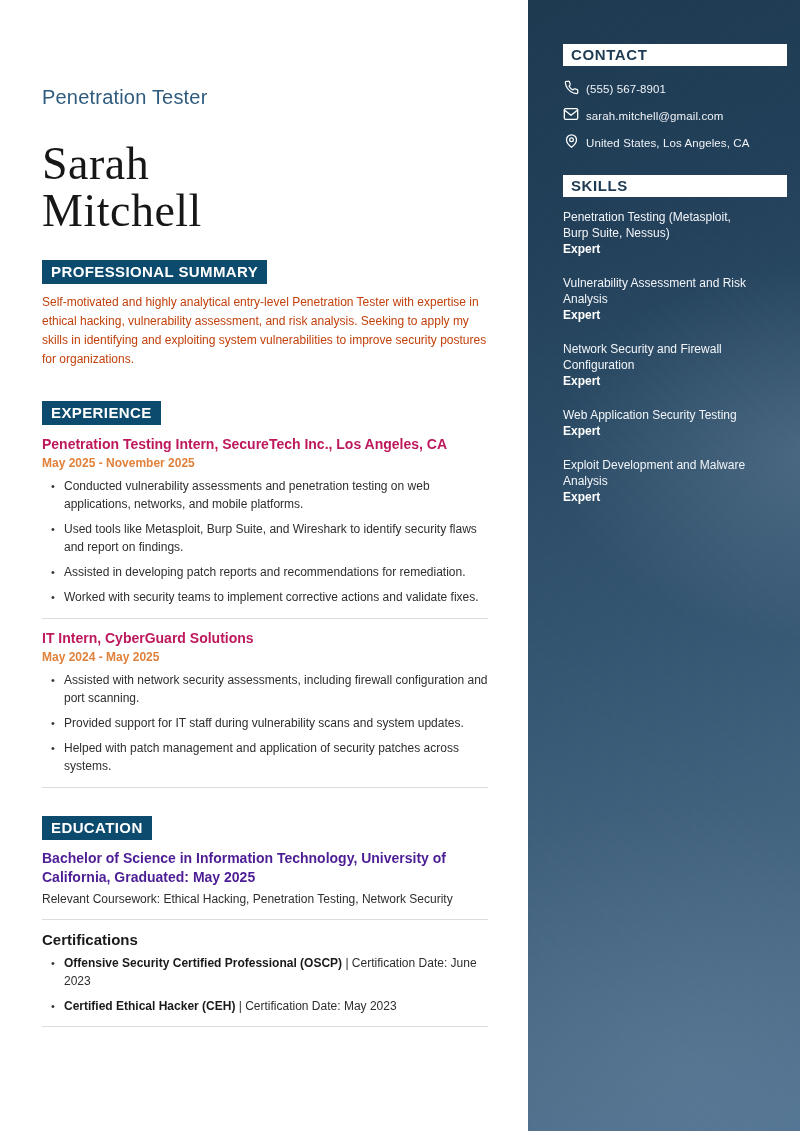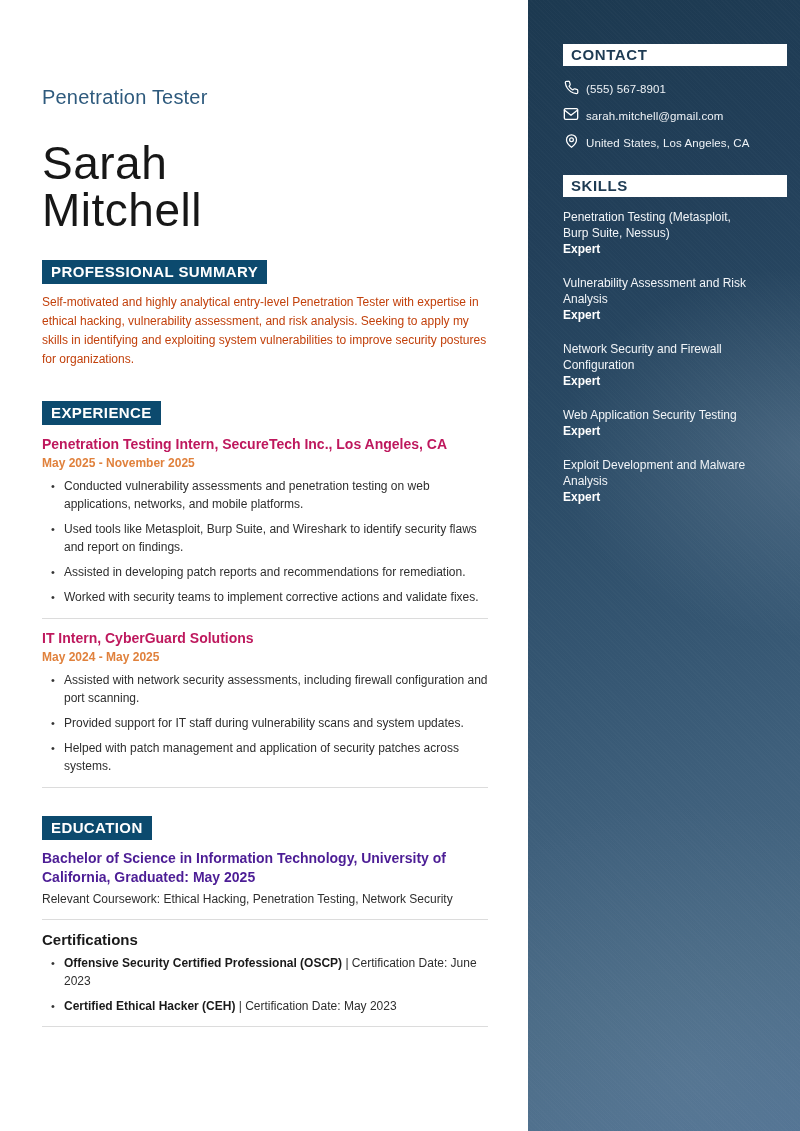--- a/index.html
+++ b/index.html
@@ -24,21 +24,21 @@
     width: 446px; height: 858px;
   }
   .job-title {
     margin-top: 86px;
     font-size: 20px;
     color: #2e5a7d;
     letter-spacing: 0.2px;
   }
   .person-name {
     margin-top: 31px;
-    font-family: Liberation Sans, sans-serif;
+    font-family: Liberation Serif, serif;
     font-size: 46px;
     line-height: 47px;
     color: #171717;
     font-weight: 400;
     letter-spacing: 0.5px;
   }
   .sec-head {
     display: inline-block;
     background: #0c4a6e;
     color: #ffffff;

